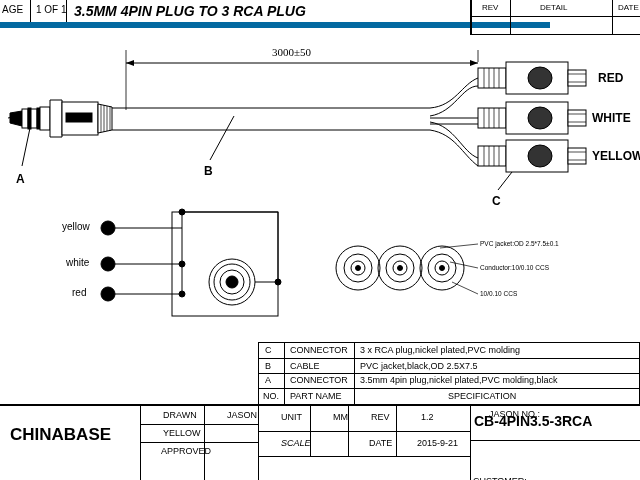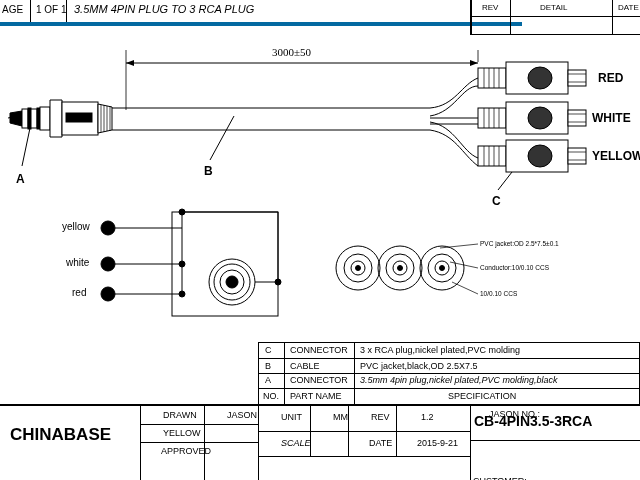--- a/index.html
+++ b/index.html
@@ -2,24 +2,24 @@
 <html><head>
 <meta charset="utf-8">
 <style>
   html,body{margin:0;padding:0;background:#ffffff;}
   body{width:640px;height:480px;overflow:hidden;font-family:"Liberation Sans",sans-serif;color:#000;}
   #sheet{position:relative;width:640px;height:480px;background:#fff;}
   .ln{position:absolute;background:#000;}
   .txt{position:absolute;white-space:nowrap;}
 
   
-  #topbar{position:absolute;left:0;top:0;width:522px;height:22px;border-bottom:4px solid #0369a1;}
+  #topbar{position:absolute;left:0;top:0;width:522px;height:22px;border-bottom:6px solid #0369a1;padding-left:28px;}
   #pageCell{position:absolute;left:0;top:0;width:66px;height:22px;border-right:1px solid #000;}
   #pageTxt{position:absolute;left:2px;top:4px;font-size:10px;}
-  #titleTxt{position:absolute;left:74px;top:3px;font-size:11px;font-weight:normal;font-style:italic;}
+  #titleTxt{position:absolute;left:74px;top:3px;font-size:14px;font-weight:bold;font-style:italic;}
 
   
   #revTbl{position:absolute;left:470px;top:0;width:170px;height:34px;border-left:2px solid #000;}
   #revTbl .cellline{position:absolute;background:#000;}
   .revh{position:absolute;top:3px;font-size:8px;}
 
   
   .dimtxt{position:absolute;font-size:11px;font-family:Liberation Serif, serif;}
 
   
@@ -207,21 +207,21 @@
     <span class="c" style="left:7px;top:3px;">C</span>
     <span class="c" style="left:32px;top:3px;">CONNECTOR</span>
     <span class="c" style="left:102px;top:3px;">3 x RCA plug,nickel plated,PVC molding</span>
 
     <span class="c" style="left:7px;top:19px;">B</span>
     <span class="c" style="left:32px;top:19px;">CABLE</span>
     <span class="c" style="left:102px;top:19px;">PVC jacket,black,OD 2.5X7.5</span>
 
     <span class="c" style="left:7px;top:33px;">A</span>
     <span class="c" style="left:32px;top:33px;">CONNECTOR</span>
-    <span class="c" style="left:102px;top:33px;font-style:italic;">3.5mm 4pin plug,nickel plated,PVC molding,black</span>
+    <span class="c" style="left:102px;top:33px;">3.5mm 4pin plug,nickel plated,PVC molding,black</span>
 
     <span class="c" style="left:5px;top:49px;">NO.</span>
     <span class="c" style="left:32px;top:49px;">PART NAME</span>
     <span class="c" style="left:190px;top:49px;">SPECIFICATION</span>
   </div>
 
   <div id="titleBlock">
 
     <div class="tline" style="left:140px;top:0;width:1px;height:76px;"></div>
     <div class="tline" style="left:204px;top:0;width:1px;height:76px;"></div>

